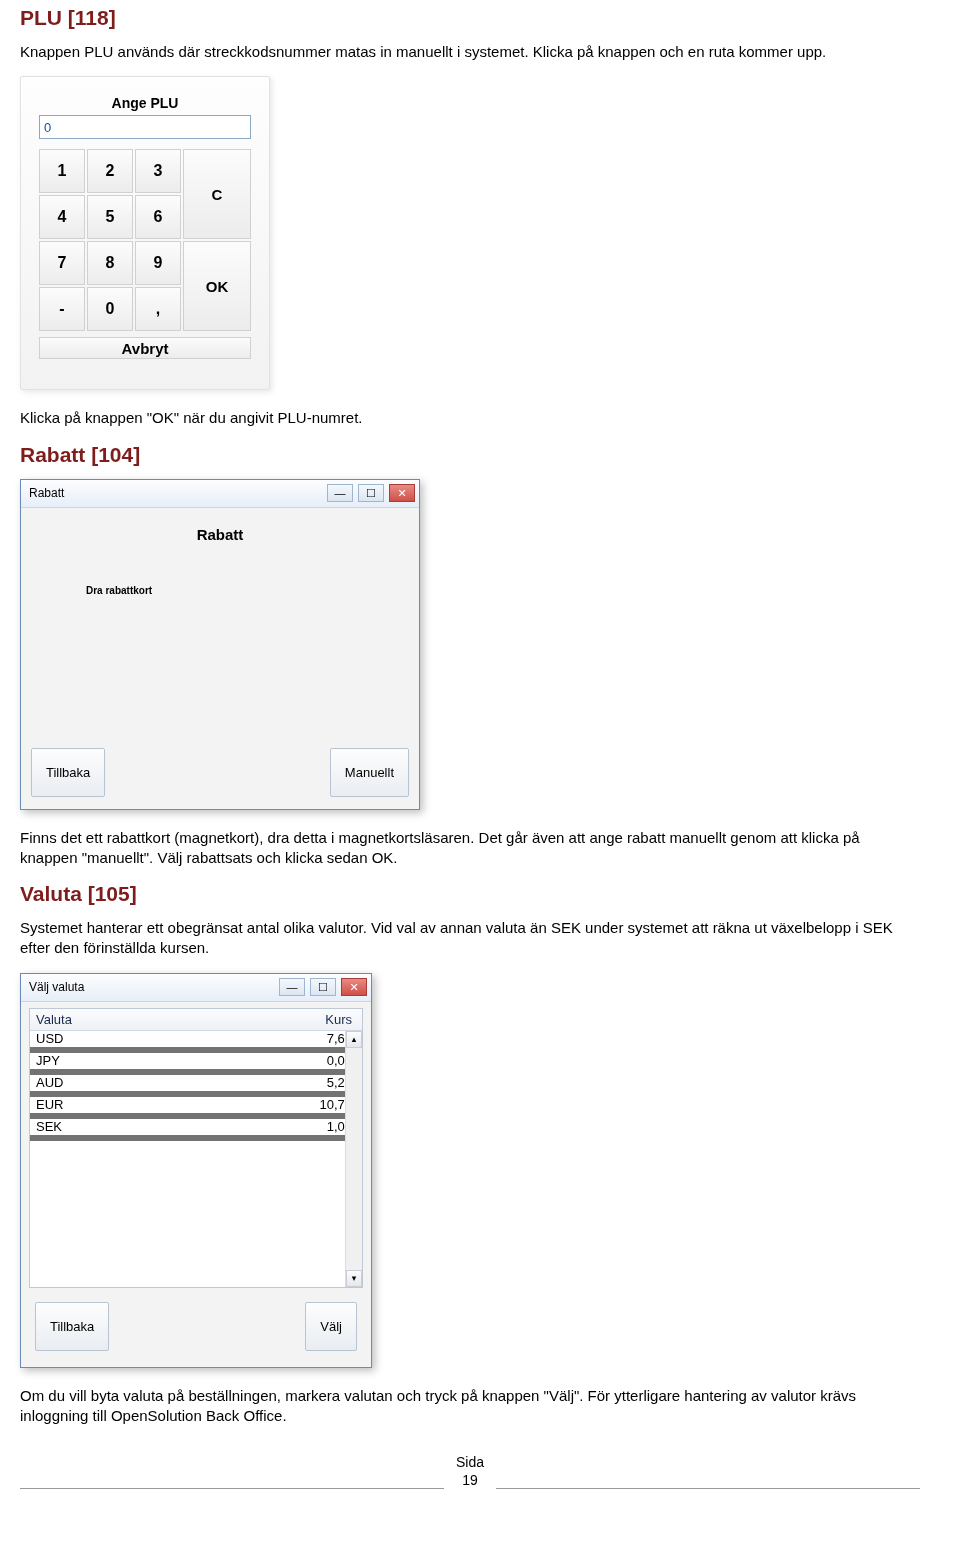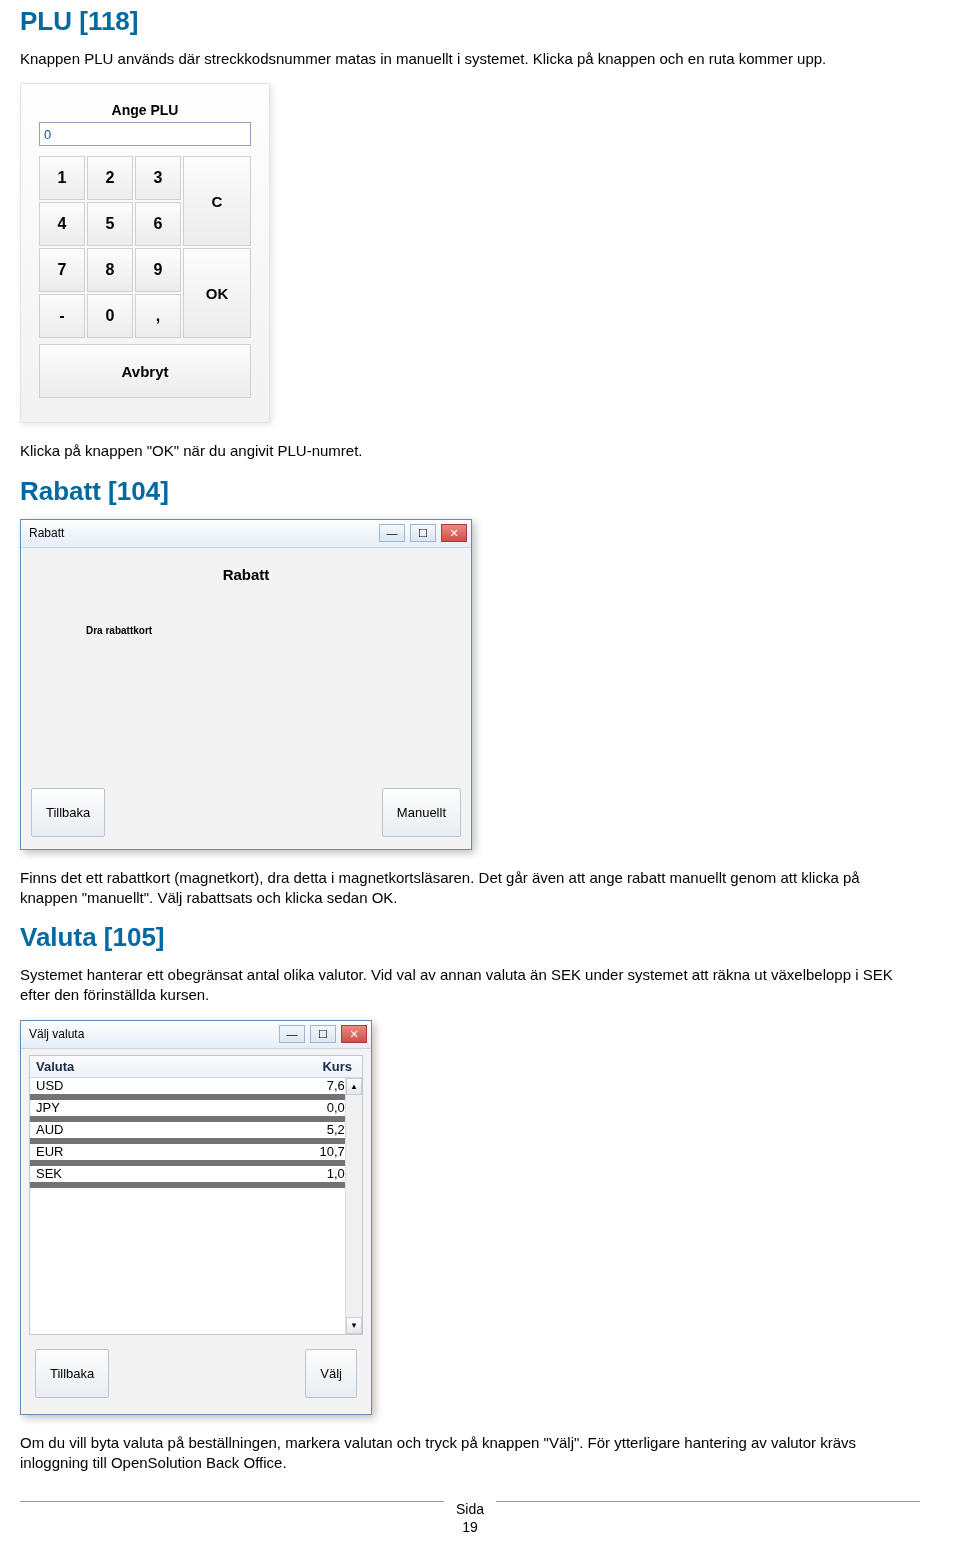--- a/index.html
+++ b/index.html
@@ -7,23 +7,23 @@
     margin: 0;
     padding: 0;
     background: #fff;
     font-family: Verdana, Arial, sans-serif;
     font-size: 15px;
     color: #000;
     width: 960px;
   }
   .page { padding: 0 40px 30px 20px; }
   .h-blue {
-    color: #0369a1;
-    font-weight: bold;
-    font-size: 26px;
+    color: #7f1d1d;
+    font-weight: bold;
+    font-size: 21px;
     margin: 6px 0 12px 0;
   }
   .para { margin: 8px 0 14px 0; line-height: 1.35; }
 
   
   .plu-box {
     width: 250px;
     background: linear-gradient(#fefefe,#f2f2f2);
     border: 1px solid #e2e2e2;
     border-radius: 2px;
@@ -62,40 +62,40 @@
     display: flex;
     align-items: center;
     justify-content: center;
     cursor: pointer;
   }
   .kbtn-side {
     grid-row: span 2;
     font-size: 15px;
   }
   .plu-cancel {
-    margin: 4px 6px 12px 6px;
+    margin: 4px 6px 18px 6px;
     border: 1px solid #d0d0d0;
     background: linear-gradient(#fcfcfc,#ececec);
-    height: 54px;
+    height: 22px;
     font-weight: bold;
     font-size: 15px;
     display: flex;
     align-items: center;
     justify-content: center;
     cursor: pointer;
   }
 
   
   .win {
     border: 1px solid #6a8bb5;
     background: #f3f3f3;
     box-shadow: 3px 3px 8px rgba(0,0,0,0.25);
     margin: 10px 0 18px 0;
   }
-  .win-rabatt { width: 452px; }
+  .win-rabatt { width: 400px; }
   .win-title {
     display: flex;
     align-items: center;
     gap: 6px;
     background: linear-gradient(#fdfdfe,#e6eef8);
     border-bottom: 1px solid #c9d6e8;
     height: 28px;
     padding: 0 4px 0 8px;
     font-size: 12px;
   }
@@ -159,21 +159,21 @@
     display: flex;
     height: 22px;
     align-items: center;
     padding: 0 10px 0 6px;
     font-size: 13px;
     border-bottom: 6px solid #737373;
   }
   .vrow.header {
     background: linear-gradient(#fafbfd,#eef1f6);
     border-bottom: 1px solid #cfd8e4;
-    font-weight: bold;
+    font-weight: normal;
     color: #1a2b4a;
   }
   .vcol1 { flex: 1; }
   .vcol2 { width: 70px; text-align: right; }
   .vscroll {
     position: absolute;
     right: 0; top: 22px; bottom: 0;
     width: 17px;
     background: #f0f0f0;
     border-left: 1px solid #d9dde3;
@@ -190,21 +190,21 @@
   .val-footer {
     display: flex;
     justify-content: space-between;
     padding: 14px 6px 6px 6px;
   }
 
   
   .pg-footer {
     margin-top: 28px;
     display: flex;
-    align-items: flex-start;
+    align-items: flex-end;
     gap: 12px;
   }
   .hr {
     flex: 1;
     height: 1px;
     background: #999;
   }
   .pg-mid {
     text-align: center;
     font-size: 14px;

